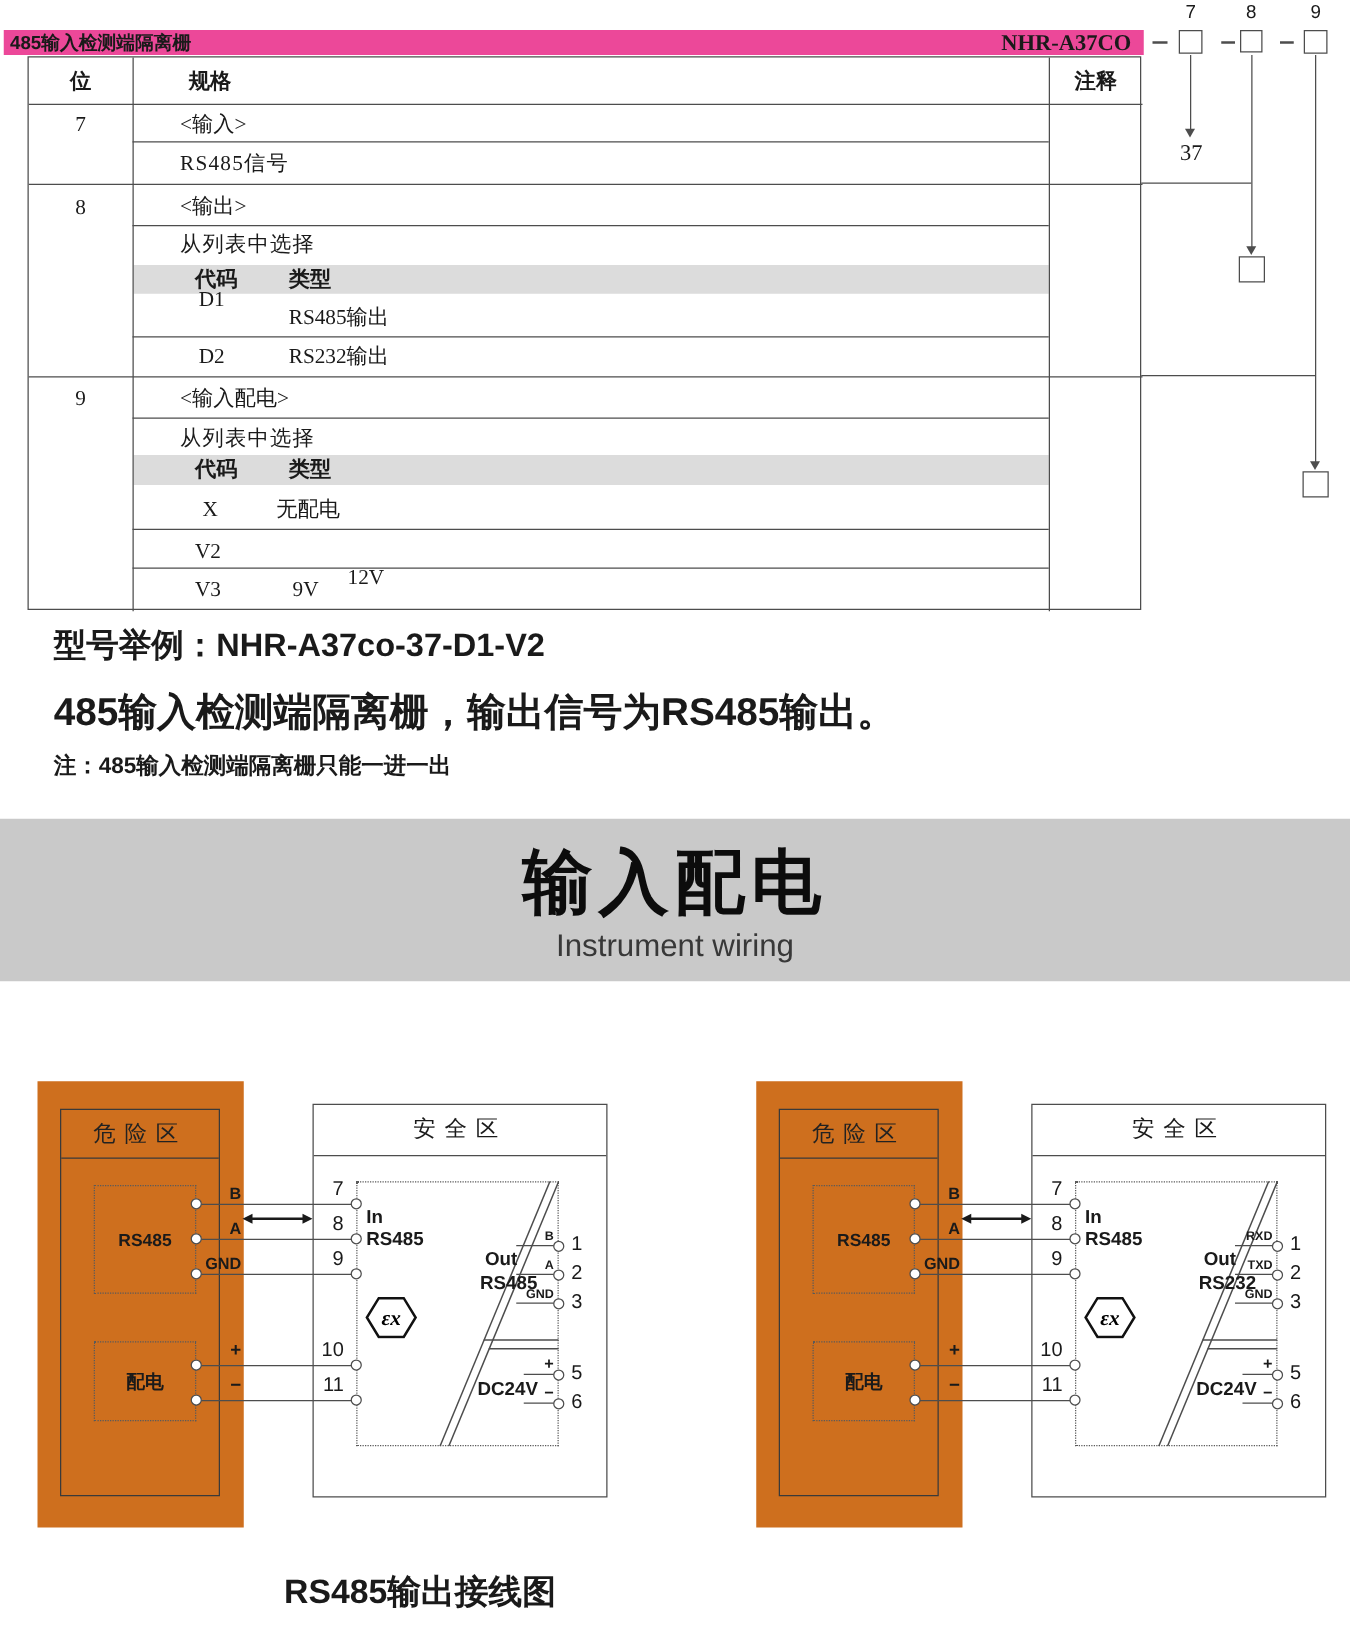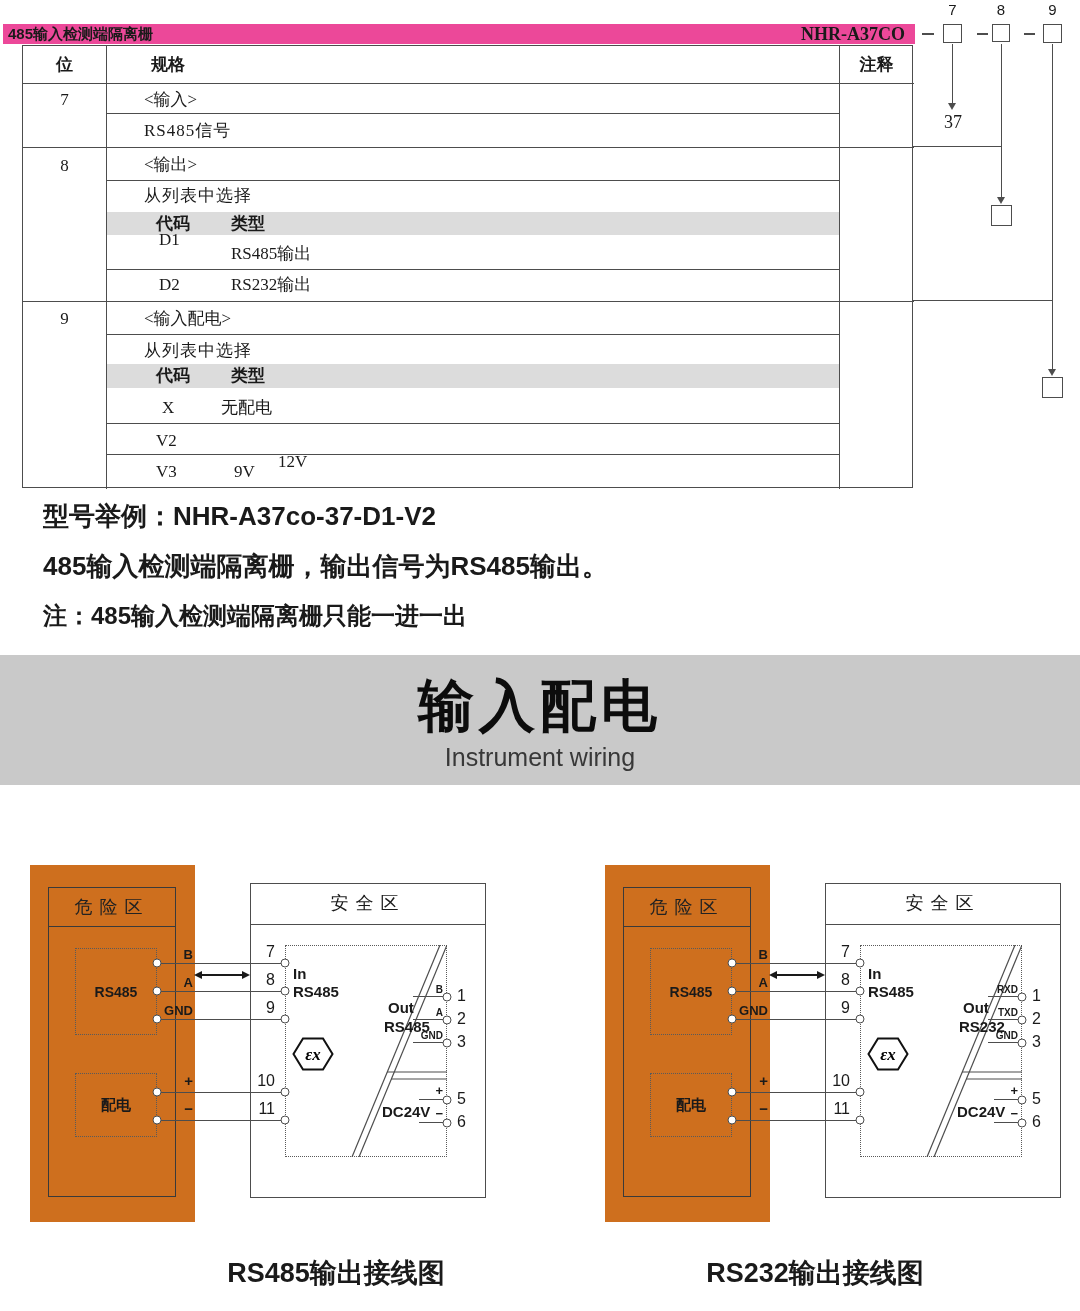--- a/index.html
+++ b/index.html
@@ -117,22 +117,22 @@
     <div class="t serif b tbl-txt" style="left:208px;top:320px;">类型</div>
     <div class="t serif tbl-txt" style="left:139px;top:352px;">X</div>
     <div class="t serif tbl-txt" style="left:198px;top:352px;">无配电</div>
     <div class="t serif tbl-txt" style="left:133px;top:385px;">V2</div>
     <div class="t serif tbl-txt" style="left:211px;top:406px;margin-left:44px;">12V</div>
     <div class="t serif tbl-txt" style="left:133px;top:416px;">V3</div>
     <div class="t serif tbl-txt" style="left:211px;top:416px;">9V</div>
   </div>
 
   <div class="t b" style="left:43px;top:502px;font-size:26px;">型号举例：NHR-A37co-37-D1-V2</div>
-  <div class="t b" style="left:43px;top:552px;font-size:26px;">485输入检测端隔离栅，输出信号为RS485输出。</div>
-  <div class="t b" style="left:43px;top:602px;font-size:24px;">注：485输入检测端隔离栅只能一进一出</div>
+  <div class="t b" style="left:43px;top:552px;font-size:31px;">485输入检测端隔离栅，输出信号为RS485输出。</div>
+  <div class="t b" style="left:43px;top:602px;font-size:18px;">注：485输入检测端隔离栅只能一进一出</div>
 
   <div style="position:absolute;left:0;top:655px;width:1080px;height:130px;background:#c9c9c9;text-align:center;">
     <div class="b" style="font-size:56px;letter-spacing:5px;padding-top:14px;color:#0c0c0c;">输入配电</div>
     <div style="font-size:25px;color:#383838;margin-top:-2px;">Instrument wiring</div>
   </div>
 
   <div class="diag" style="left:30px;">
 
     <div style="position:absolute;left:0;top:0;width:165px;height:357px;background:#ce6f1e;"></div>
     <div style="position:absolute;left:18px;top:22px;width:128px;height:310px;border:1px solid #3a3a3a;">
@@ -307,15 +307,14 @@
     <div class="term" style="left:417px;top:258px;"></div>
 
     <div class="rnum" style="top:122px;">1</div>
     <div class="rnum" style="top:145px;">2</div>
     <div class="rnum" style="top:168px;">3</div>
     <div class="rnum" style="top:225px;">5</div>
     <div class="rnum" style="top:248px;">6</div>
   </div>
 
   <div class="caption" style="left:186px;">RS485输出接线图</div>
-  <div class="caption" style="left:665px;">RS232输出接线图</div>
 
 </div>
 
 </body></html>

